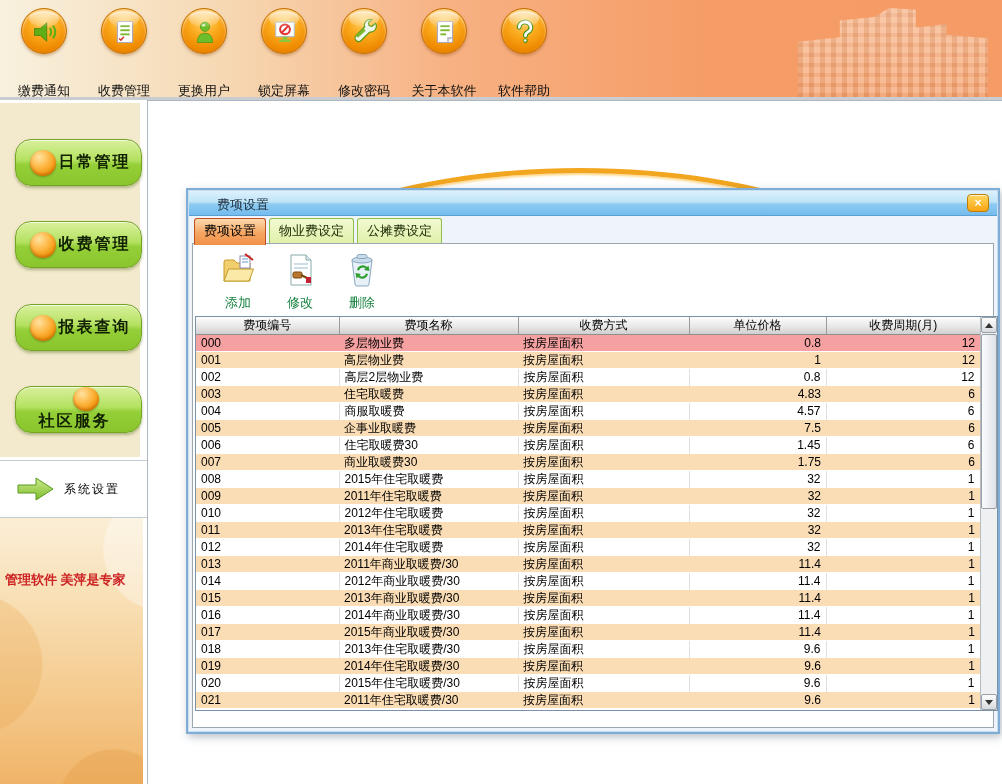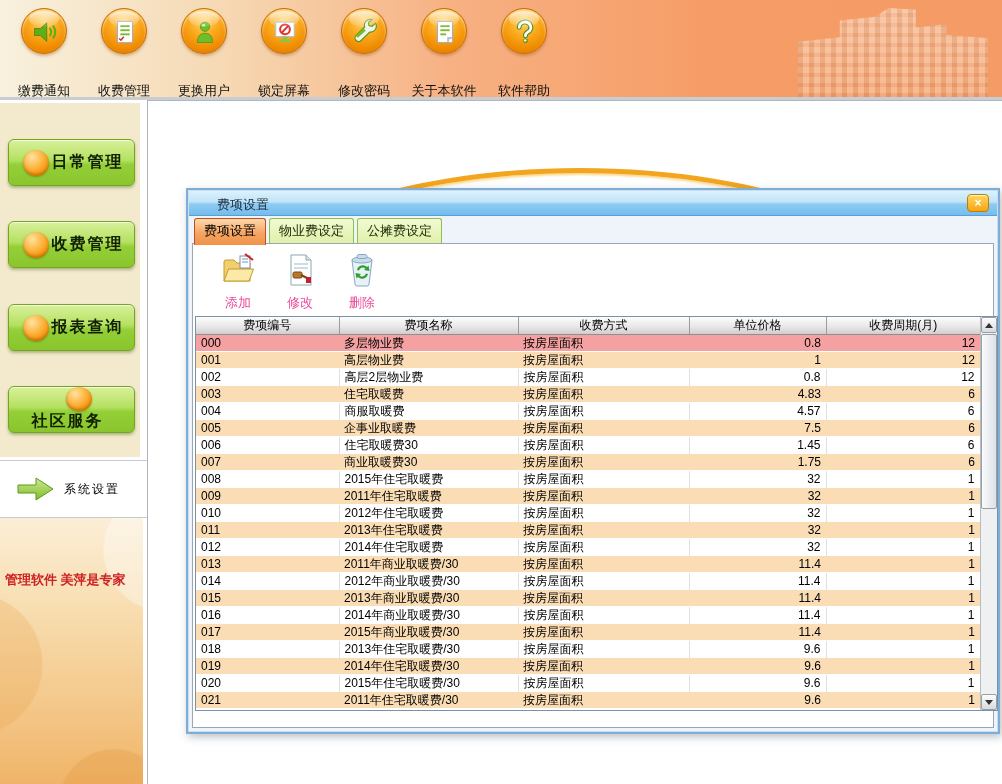--- a/index.html
+++ b/index.html
@@ -24,22 +24,22 @@
     background-image:
       repeating-linear-gradient(90deg, rgba(150,80,40,.20) 0 5px, rgba(255,255,255,.25) 5px 11px),
       repeating-linear-gradient(0deg, rgba(150,80,40,.12) 0 4px, rgba(255,250,240,.3) 4px 10px),
       linear-gradient(rgba(255,244,230,.8), rgba(250,205,170,.25));
     clip-path:polygon(0 38%,22% 33%,22% 14%,40% 10%,48% 0,62% 2%,62% 22%,78% 18%,78% 30%,100% 34%,100% 100%,0 100%); }
 
   
   .sidebar { position:absolute; left:0; top:100px; width:147px; height:684px; z-index:2; }
   .side-top { position:absolute; left:0; top:0; width:143px; height:360px;
     background:#f3e9cd; border:3px solid #fff; border-left:none; }
-  .nav-btn { position:absolute; left:8px; width:127px; height:47px; cursor:pointer;
-    border:1px solid #74a423; border-radius:6px;
+  .nav-btn { position:absolute; left:15px; width:127px; height:47px; cursor:pointer;
+    border:1px solid #74a423; border-radius:16px;
     background:linear-gradient(180deg,#d9f09c 0%,#b4e160 45%,#94cf38 55%,#8ac52e 100%);
     box-shadow:0 2px 3px rgba(90,120,40,.45), inset 0 1px 0 rgba(255,255,255,.7);
     display:flex; align-items:center; }
   .nav-btn .ball { width:26px; height:26px; border-radius:50%; margin-left:14px;
     background:radial-gradient(circle at 35% 28%,#ffe2a0 0%,#fdb33c 45%,#ef8d00 80%,#db7c00 100%);
     box-shadow:inset 0 -2px 3px rgba(160,80,0,.5), 0 1px 2px rgba(80,100,30,.5); }
   .nav-btn .txt { flex:1; text-align:center; font-size:16px; font-weight:bold; color:#102000;
     letter-spacing:2px; padding-right:8px; }
   .nav-btn.b1 { top:39px; } .nav-btn.b2 { top:121px; } .nav-btn.b3 { top:204px; } .nav-btn.b4 { top:286px;flex-direction:column; }
   .sysnav { position:absolute; left:0; top:360px; width:147px; height:58px; background:#fff;
@@ -83,21 +83,21 @@
     border:1px solid #8fbf4f; border-bottom:none; border-radius:3px 3px 0 0;
     background:linear-gradient(180deg,#f2fad2 0%,#dff0a8 100%); color:#1a2a00; position:relative; }
   .tab.active { border-color:#c05020;
     background:linear-gradient(180deg,#fcd9ae 0%,#f5a561 55%,#f0914a 100%); color:#000; z-index:2;
     padding-bottom:5px; margin-bottom:-1px; }
   .dlg-body { position:absolute; left:4px; right:4px; top:53px; bottom:4px;
     background:#fff; border:1px solid #9aa6b0; }
   .dlg-toolbar { position:absolute; left:14px; top:8px; display:flex; }
   .dlg-tool { width:62px; text-align:center; cursor:pointer; }
   .dlg-tool svg { width:36px; height:36px; }
-  .dlg-tool .lbl { font-size:13px; color:#ec4899; margin-top:2px; }
+  .dlg-tool .lbl { font-size:13px; color:#15803d; margin-top:2px; }
 
   
   .grid-wrap { position:absolute; left:2px; top:72px; width:803px; height:395px;
     border:1px solid #7a92a8; background:#fff; }
   table.grid { border-collapse:collapse; table-layout:fixed; width:784px; }
   .grid col:nth-child(1){width:143px}.grid col:nth-child(2){width:179px}
   .grid col:nth-child(3){width:171px}.grid col:nth-child(4){width:137px}
   .grid col:nth-child(5){width:154px}
   .grid th { height:17px; font-size:12px; font-weight:normal; color:#000;
     background:linear-gradient(180deg,#fdfdfd 0%,#e8e8e8 55%,#cfcfcf 100%);

